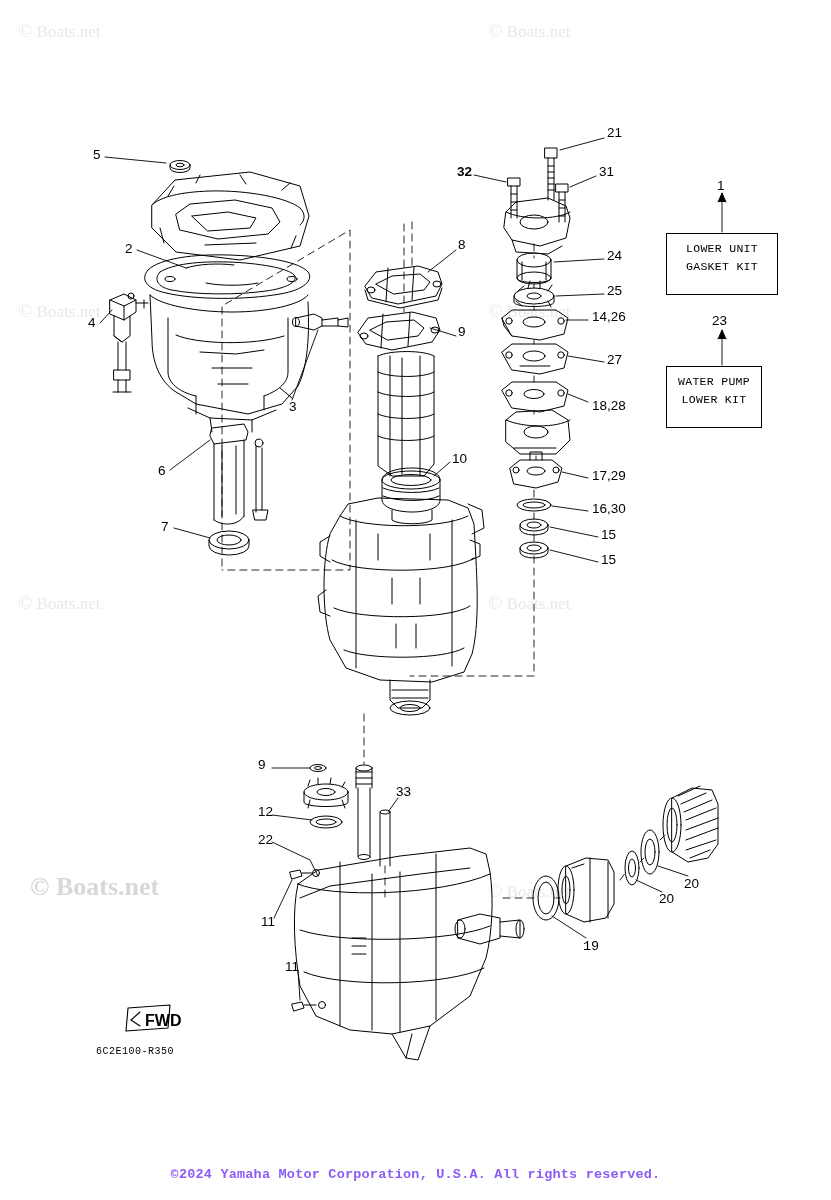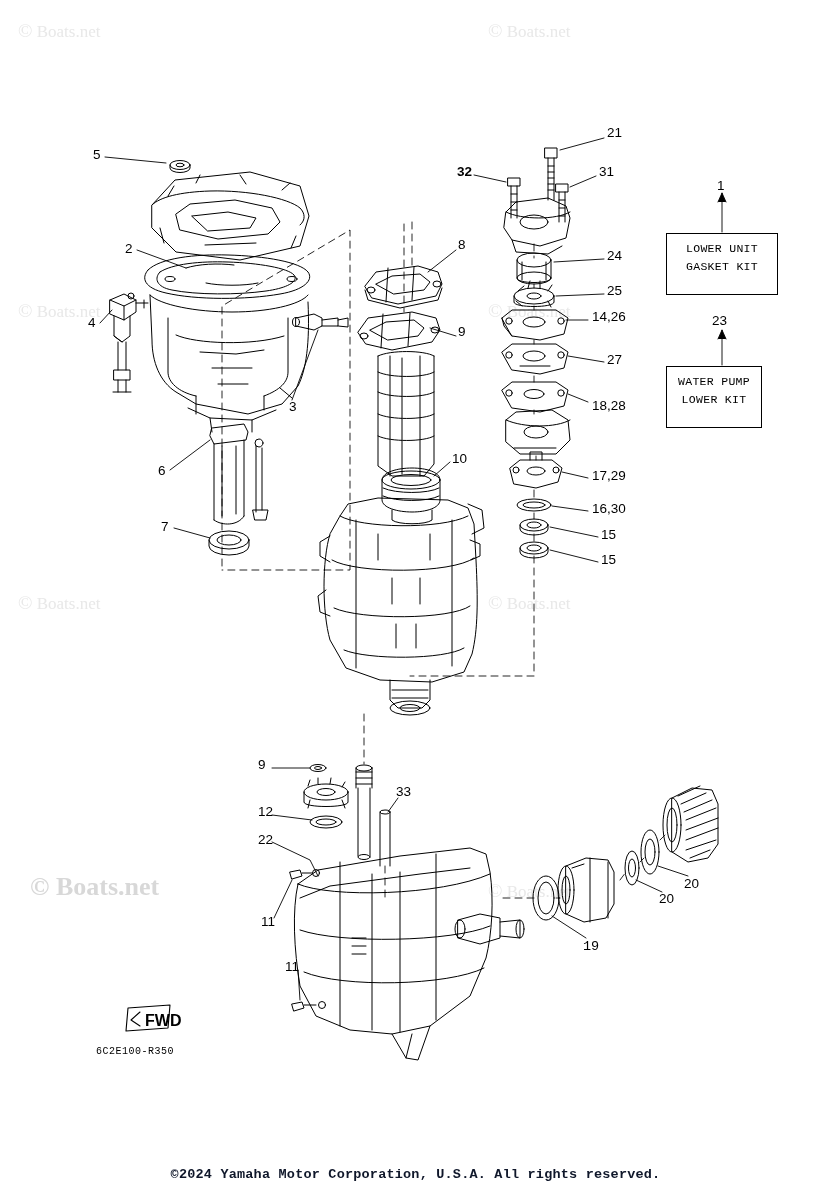--- a/index.html
+++ b/index.html
@@ -74,21 +74,21 @@
   }
   .footer {
     position: absolute;
     left: 0;
     right: 0;
     bottom: 18px;
     text-align: center;
     font-family: "Liberation Mono", monospace;
     font-size: 13.5px;
     font-weight: bold;
-    color: #0f172a;
+    color: #8b5cf6;
     letter-spacing: 0.2px;
   }
 </style>
 </head>
 <body>
 
 <div id="diagram-root">
 
   <div class="wm" style="left:18px;  top:20px;"><span class="c">©</span> Boats.net</div>
   <div class="wm" style="left:488px; top:20px;"><span class="c">©</span> Boats.net</div>

